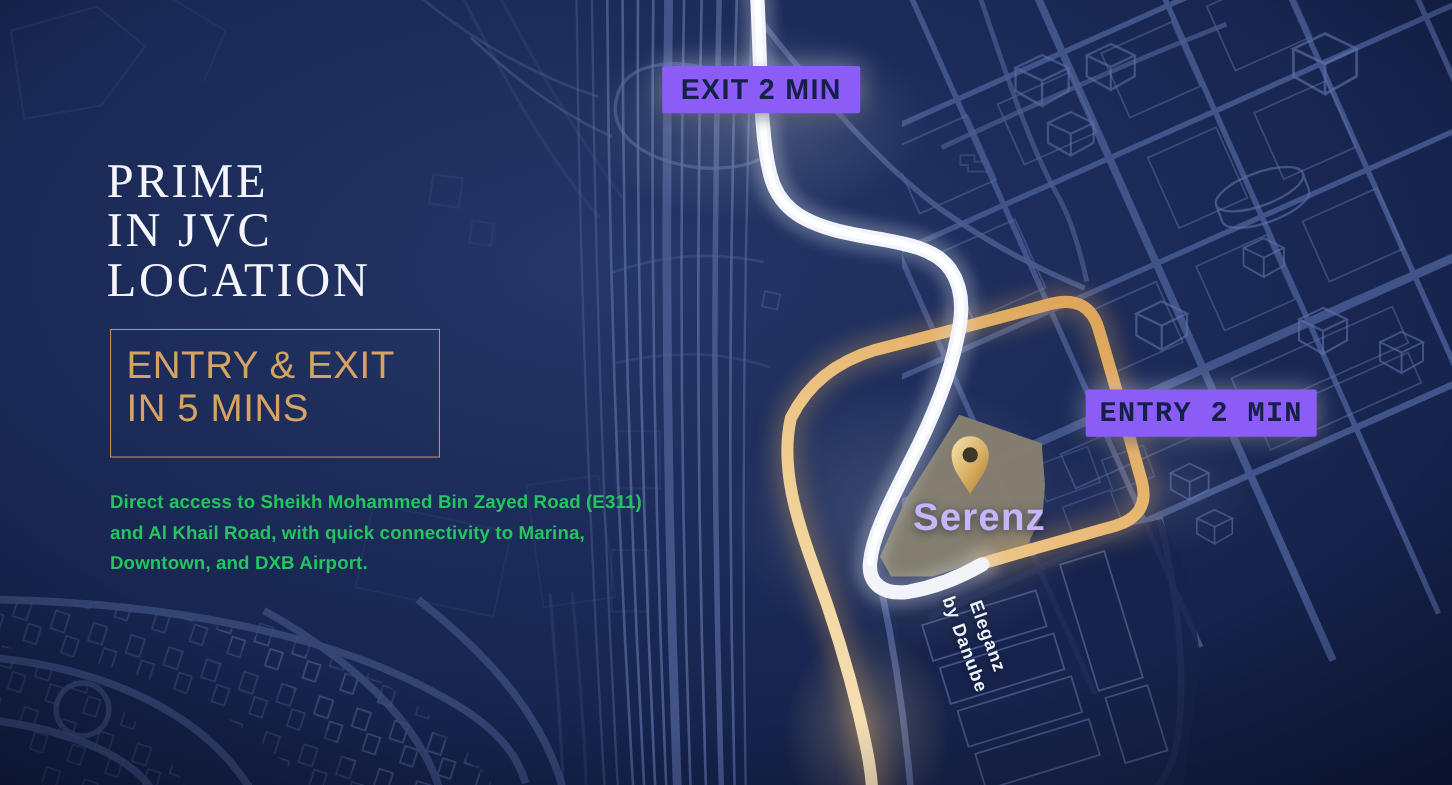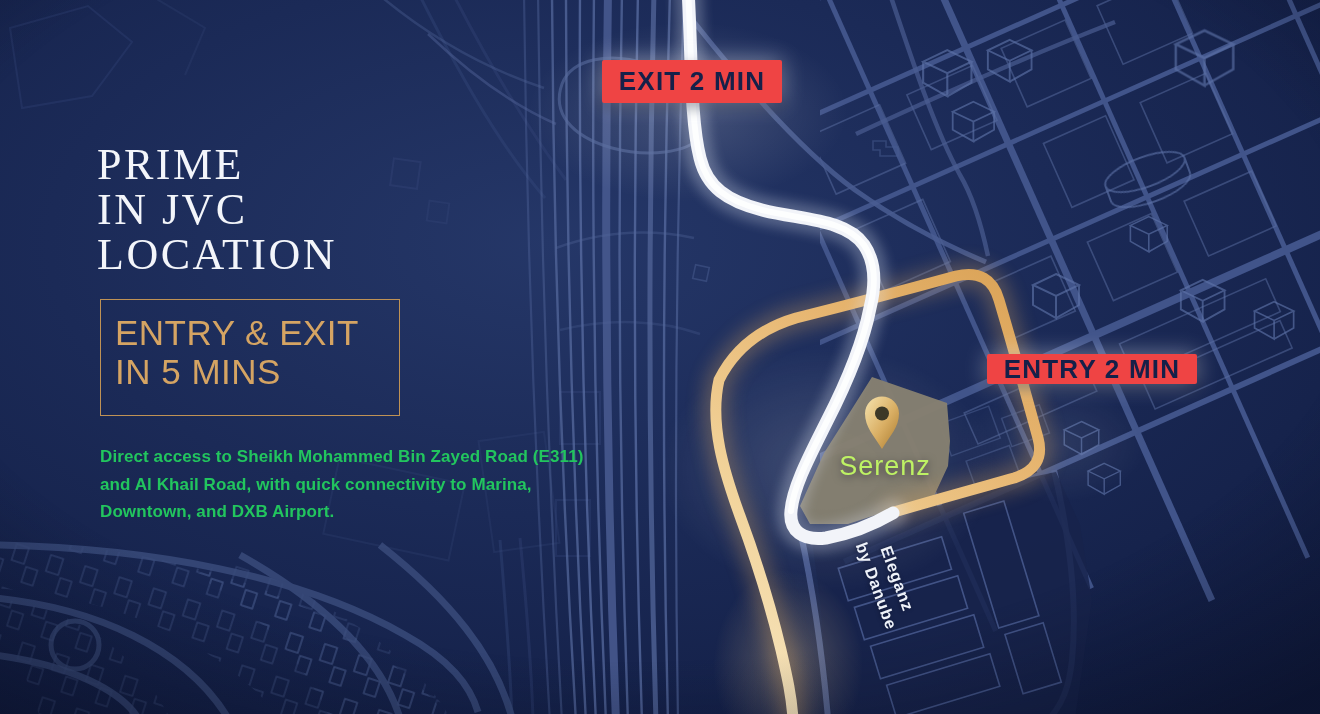--- a/index.html
+++ b/index.html
@@ -9,29 +9,29 @@
   .overlay{position:absolute;}
   
   .title{left:97px;top:106px;color:#f3f5fa;font-family:"Liberation Serif",serif;
          font-size:44px;line-height:45px;letter-spacing:2.5px;font-weight:400;margin-top:36px;}
   .gold-box{left:100px;top:299px;width:284px;height:102px;border:1.5px solid #bf9255;
             padding:13px 0 0 14px;color:#d5a463;font-weight:400;font-size:35px;
             line-height:39px;letter-spacing:.5px;}
   .desc{left:100px;top:443px;color:#22c55e;font-size:17px;font-weight:700;
         line-height:27.5px;letter-spacing:.1px;white-space:nowrap;}
   
-  .badge{background:#ef4444;color:#152049;font-weight:800;font-size:26px;
+  .badge{background:#8b5cf6;color:#152049;font-weight:800;font-size:26px;
          letter-spacing:1.2px;display:flex;align-items:center;justify-content:center;
          border-radius:2px;white-space:nowrap;
          box-shadow:0 0 22px rgba(235,240,255,.45),0 5px 12px rgba(4,8,25,.4);}
   .badge.exit{left:602px;top:60px;width:180px;height:43px;}
-  .badge.entry{left:987px;top:354px;width:210px;height:30px;}
+  .badge.entry{left:987px;top:354px;width:210px;height:43px;font-family:Liberation Mono, monospace;}
   
-  .serenz{left:830px;top:451px;width:110px;text-align:center;color:#bef264;
-          font-size:27px;font-weight:400;letter-spacing:1px;
+  .serenz{left:830px;top:451px;width:110px;text-align:center;color:#c4b5fd;
+          font-size:35px;font-weight:700;letter-spacing:1px;
           text-shadow:0 2px 8px rgba(5,10,30,.55);}
   .eleganz{left:812px;top:560px;width:150px;text-align:center;color:#eef2f9;
            font-size:16.5px;font-weight:700;line-height:1.35;letter-spacing:.8px;
            transform:rotate(70deg);transform-origin:center;
            text-shadow:0 1px 4px rgba(5,10,30,.5);}
   .pin{left:859px;top:393px;width:46px;height:58px;}
 </style>
 </head>
 <body>
 

